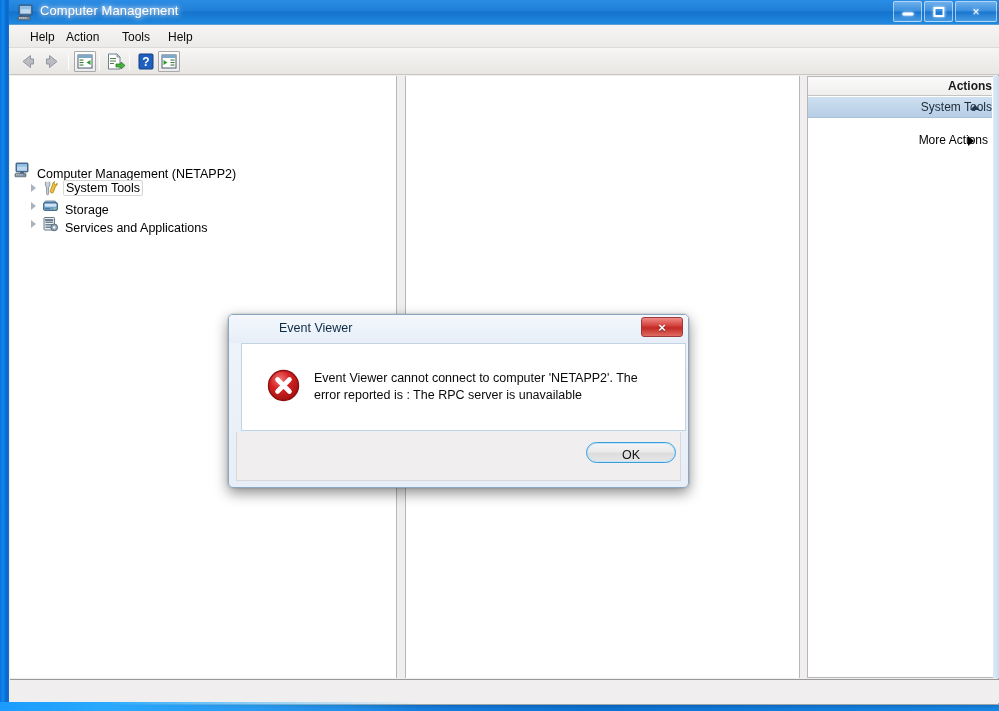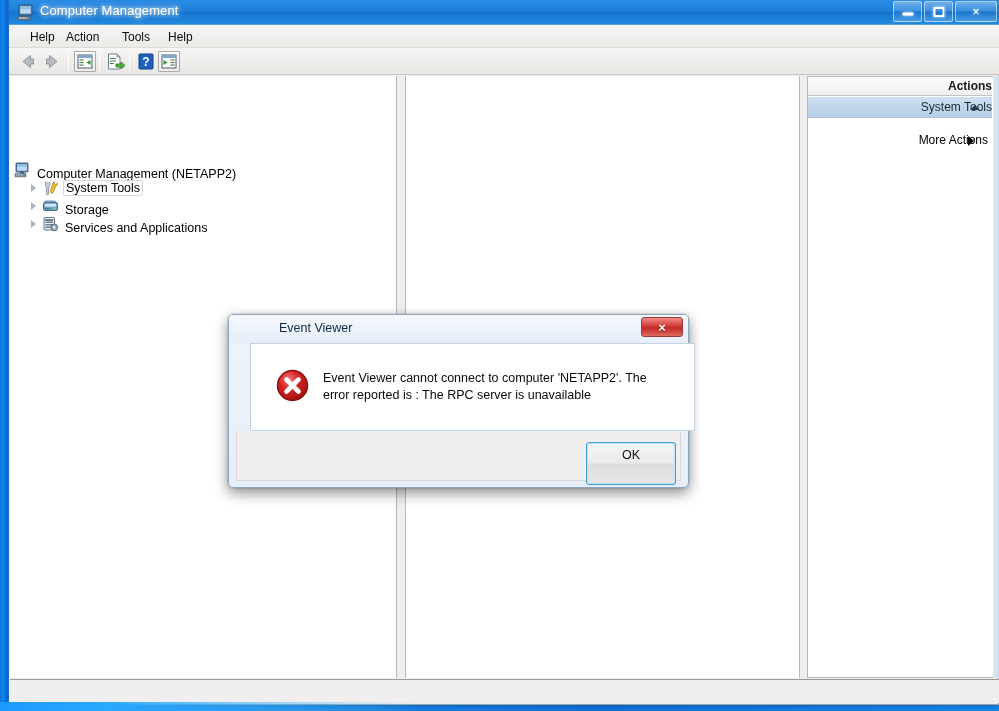--- a/index.html
+++ b/index.html
@@ -275,21 +275,21 @@
     background: linear-gradient(to bottom, #f08a88 0%, #d64640 40%, #c12a24 55%, #e06b62 100%);
     cursor: default;
   }
   #dlg-close-glyph {
     position: absolute; left: 0; right: 0; top: 2px;
     text-align: center; color: #ffffff;
     font-size: 13px; font-weight: bold;
     text-shadow: 0 1px 1px rgba(0,0,0,0.45);
   }
   #dlg-body {
-    position: absolute; left: 21px; top: 28px;
+    position: absolute; left: 12px; top: 28px;
     width: 445px; height: 88px;
     background: #ffffff;
     border: 1px solid #c3d3e2;
   }
   #dlg-error-icon {
     position: absolute; left: 25px; top: 25px;
     width: 33px; height: 33px;
   }
   #dlg-message {
     position: absolute; left: 72px; top: 26px;
@@ -299,23 +299,23 @@
   }
   #dlg-footer {
     position: absolute; left: 7px; top: 117px;
     width: 445px; height: 49px;
     background: #f0eeee;
     border: 1px solid #d8d8d8;
     border-top: none;
   }
   #dlg-ok {
     position: absolute; left: 349px; top: 10px;
-    width: 90px; height: 43px;
+    width: 90px; height: 21px;
     border: 1px solid #3c9ed8;
-    border-radius: 3px;
+    border-radius: 13px;
     background: linear-gradient(to bottom, #f5f5f5 0%, #eaeaea 48%, #dcdcdc 52%, #e6e6e6 100%);
     box-shadow: inset 0 0 0 1px #bfe4f7;
     font-size: 12.5px; color: #111;
     text-align: center; line-height: 24px;
     cursor: default;
   }
 </style>
 </head>
 <body>
 

